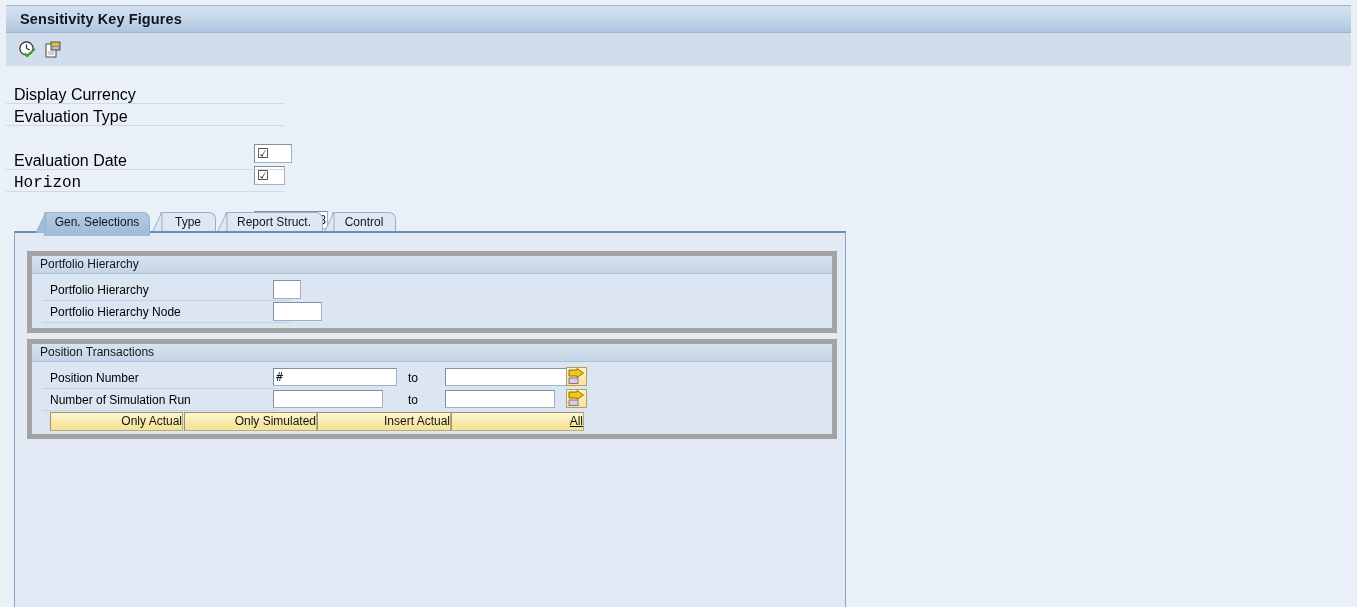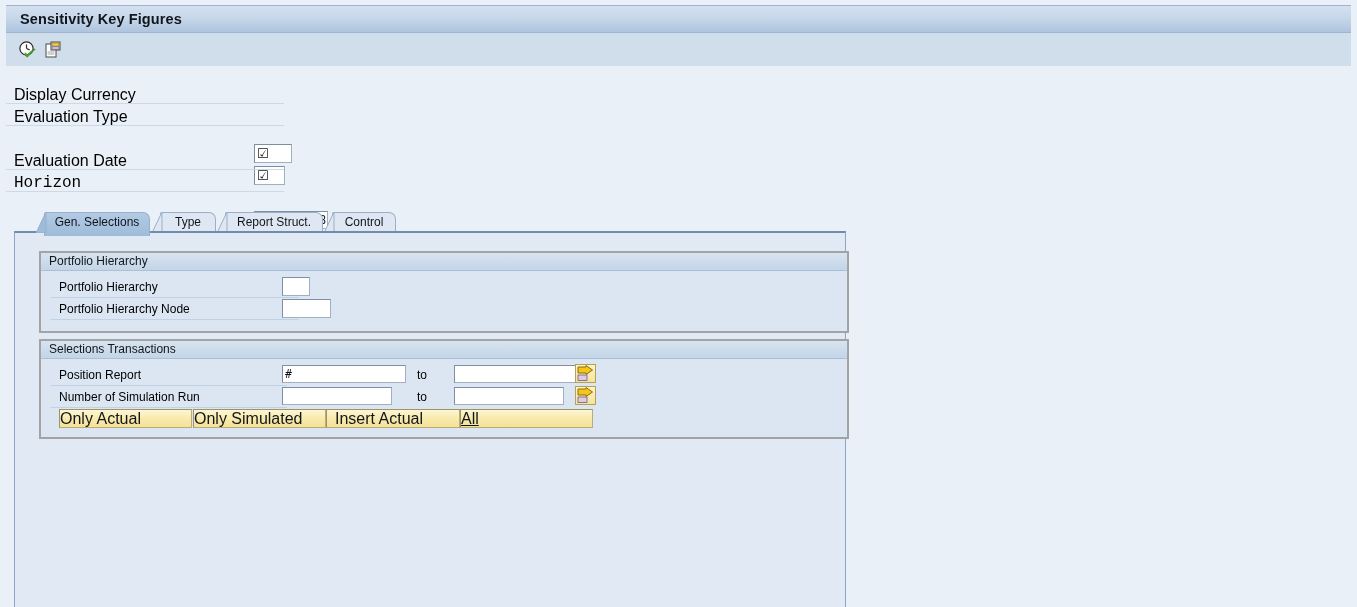--- a/index.html
+++ b/index.html
@@ -159,23 +159,22 @@
     background: #e1eaf4;
     border: 1px solid #8ba6c4;
     border-top: 2px solid #6f8db0;
     box-sizing: border-box;
   }
 
   
   .groupbox {
     position: absolute;
     background: #dbe6f2;
-    border: 2px solid #a3a3a3;
-    box-sizing: border-box;
-    margin-left: 12px;
+    border: 5px solid #a3a3a3;
+    box-sizing: border-box;
   }
   .groupbox > .gb-title {
     position: absolute;
     left: 0; top: 0;
     right: 0; height: 18px;
     background: linear-gradient(to bottom, #d7e3f0 0%, #c3d5e8 100%);
     border-bottom: 1px solid #a9c0d6;
     box-sizing: border-box;
     font-size: 12px;
     color: #11161c;
@@ -227,24 +226,24 @@
   
   .pbtn {
     position: absolute;
     height: 19px;
     background: linear-gradient(to bottom, #fdf6d4 0%, #f8e9a9 55%, #f5e296 100%);
     border: 1px solid #9c9467;
     border-right-color: #b6ac7c;
     border-bottom-color: #b6ac7c;
     box-sizing: border-box;
     font-family: "Liberation Sans", sans-serif;
-    font-size: 16px;
+    font-size: 12px;
     color: #11161c;
     line-height: 17px;
-    text-align: left;
+    text-align: right;
     cursor: pointer;
     white-space: nowrap;
     overflow: hidden;
   }
 </style>
 </head>
 <body>
 
 <div id="titlebar">
   <div class="title-text">Sensitivity Key Figures</div>
@@ -347,25 +346,25 @@
         <div class="frow" style="top:26px; width:248px;">
           <span class="lbl">Portfolio Hierarchy Node</span>
           <div class="rule" style="width:248px;"></div>
         </div>
         <div class="sapfield" style="left:241px; top:27px; width:49px; height:19px;"></div>
 
       </div>
     </div>
 
     <div class="groupbox" style="left:12px; top:106px; width:810px; height:100px;">
-      <div class="gb-title">Selections Transactions</div>
+      <div class="gb-title">Position Transactions</div>
       <div class="gb-body">
 
         <div class="frow" style="top:4px; width:236px;">
-          <span class="lbl">Position Report</span>
+          <span class="lbl">Position Number</span>
           <div class="rule" style="width:236px;"></div>
         </div>
         <div class="sapfield" style="left:241px; top:5px; width:124px; height:18px;">#</div>
         <span class="toword" style="left:376px; top:8px;">to</span>
         <div class="sapfield" style="left:413px; top:5px; width:124px; height:18px;"></div>
         <div class="multibtn" style="left:534px; top:4px;">
           <svg width="19" height="17" viewBox="0 0 19 17" xmlns="http://www.w3.org/2000/svg">
             <path d="M2 2 L10 2 L10 0.5 L16.5 5 L10 9.5 L10 8 L2 8 Z" fill="#f5c518" stroke="#8a6d10" stroke-width="1"></path>
             <rect x="2" y="10" width="9" height="5.5" fill="#ddcbe6" stroke="#7a6a88" stroke-width=".9"></rect>
           </svg>

